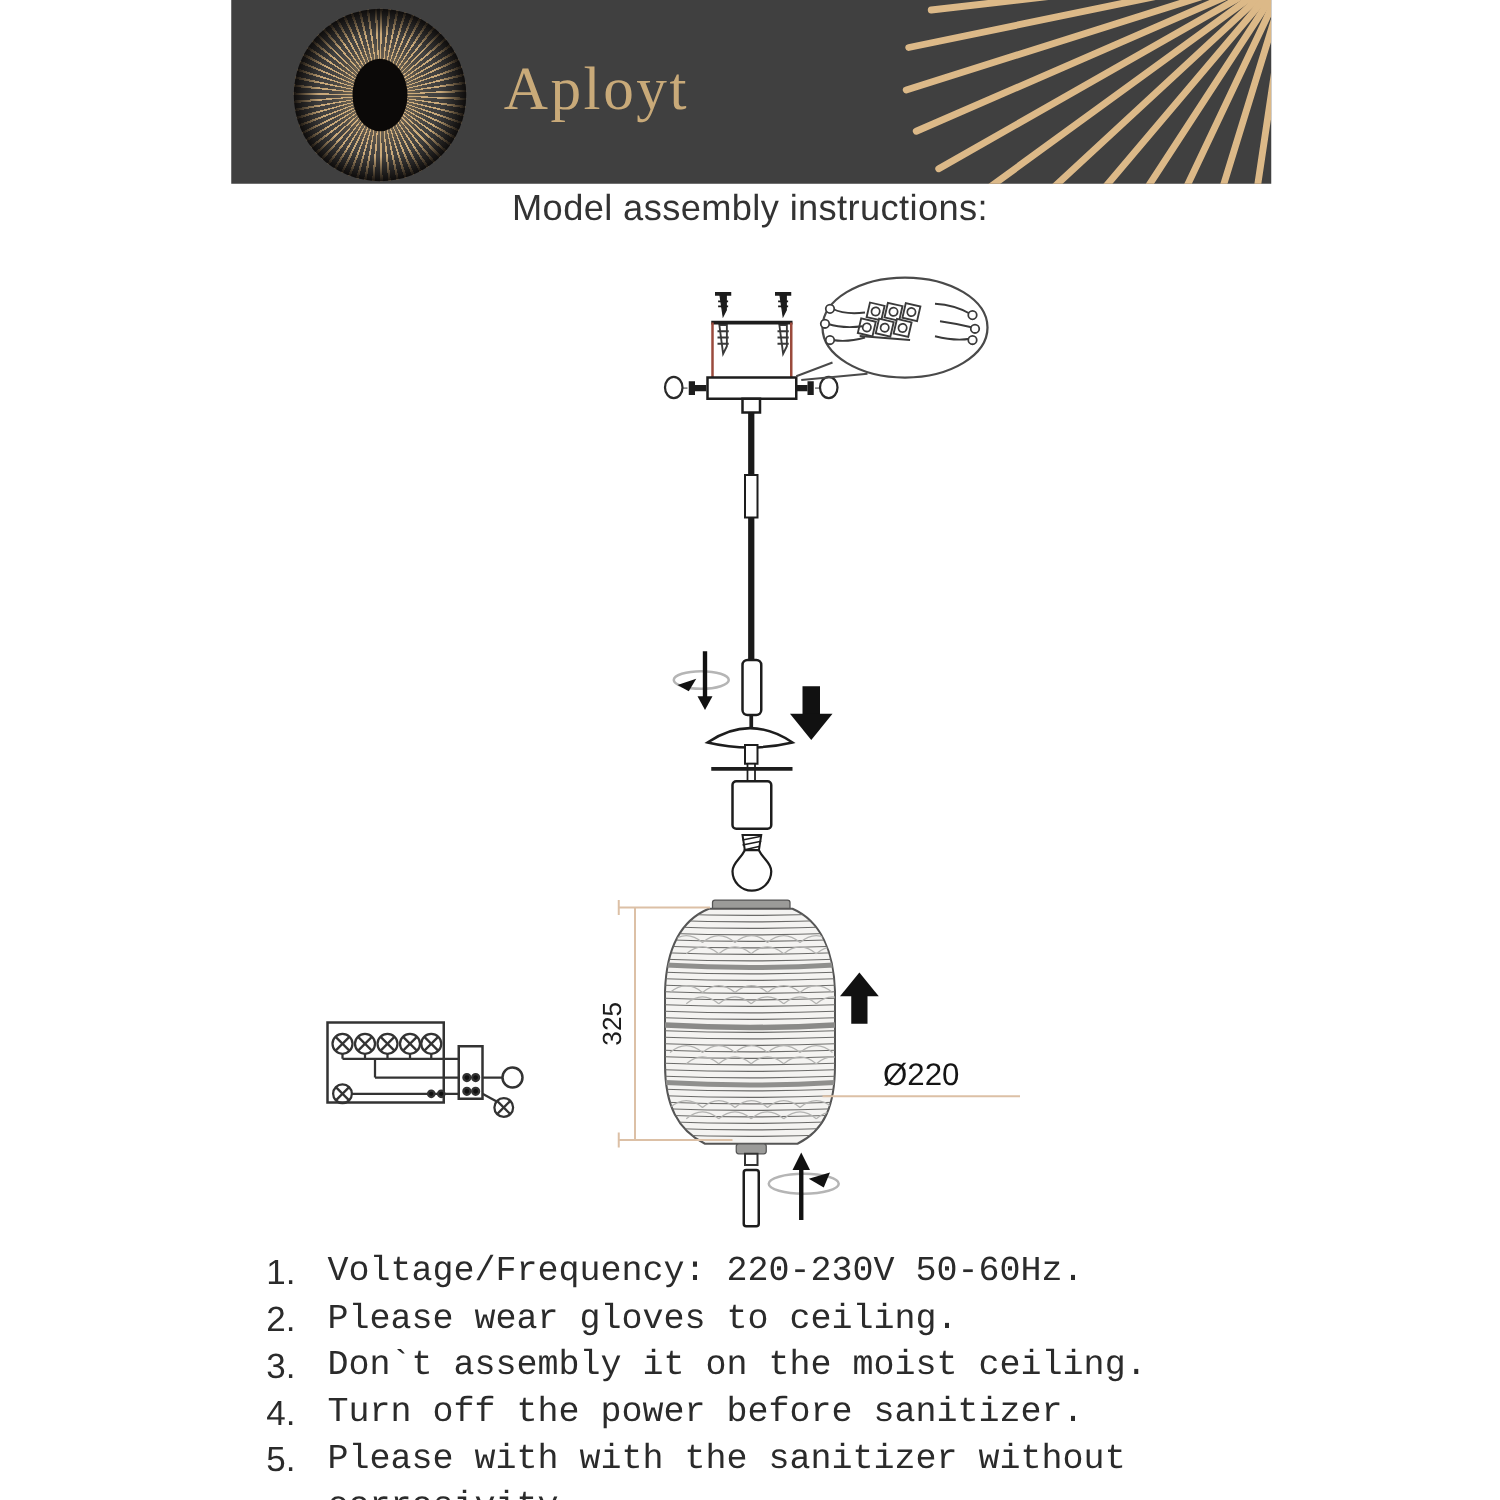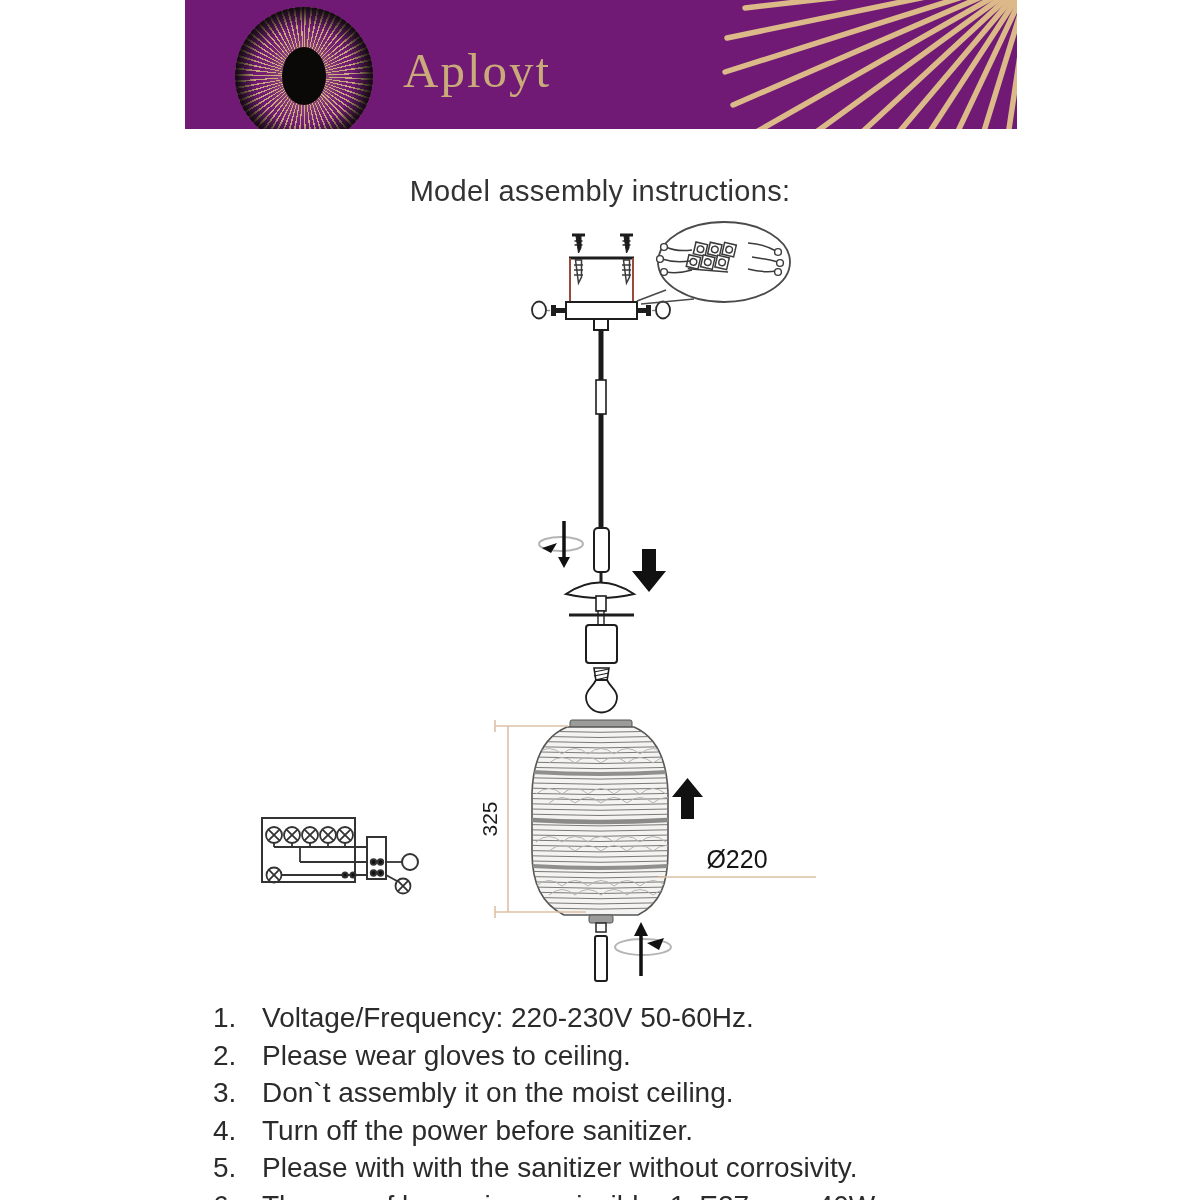--- a/index.html
+++ b/index.html
@@ -1,43 +1,43 @@
 <!DOCTYPE html>
 <html><head>
 <meta charset="utf-8">
 <style>
   html,body{margin:0;padding:0;background:#ffffff;}
   .page{position:relative;width:1200px;height:1200px;background:#ffffff;overflow:hidden;
         font-family:"Liberation Sans",sans-serif;}
 
   
-  .banner{position:absolute;left:185px;top:0;width:832px;height:129px;background:#701a75;overflow:hidden;}
+  .banner{position:absolute;left:185px;top:0;width:832px;height:147px;background:#404040;overflow:hidden;}
   .sunburst{position:absolute;left:50px;top:7px;width:138px;height:138px;border-radius:50%;
             background:repeating-conic-gradient(from 0deg,#c8a87a 0deg 1.7deg,transparent 1.7deg 5.4deg);}
   .sunburst::before{content:"";position:absolute;inset:0;border-radius:50%;
             background:radial-gradient(circle,rgba(11,9,8,0) 0 50%,#0b0908 72%);}
   .sunburst-core{position:absolute;left:50%;top:50%;width:44px;height:58px;transform:translate(-50%,-50%);
             background:#0b0908;border-radius:50%;box-shadow:0 0 20px 7px rgba(235,195,135,.38);}
   .brand{position:absolute;left:218px;top:42px;font-size:49px;letter-spacing:2px;color:#c9aa79;
          font-family:"Liberation Serif",serif;}
   .corner-rays{position:absolute;right:0;top:0;}
 
   
-  .titleblock{position:absolute;left:0;top:175px;width:1200px;text-align:center;color:#333;}
+  .titleblock{position:absolute;left:0;top:151px;width:1200px;text-align:center;color:#333;}
   .titleblock .t1{font-size:29px;letter-spacing:.3px;}
   .titleblock .t2{font-size:29px;letter-spacing:.5px;margin-top:4px;}
 
   
   .diagram{position:absolute;left:230px;top:215px;}
 
   
   .instructions{position:absolute;left:213px;top:999px;width:780px;color:#2b2b2b;}
   .inst-row{display:flex;font-size:28px;line-height:37.6px;}
   .inst-num{width:49px;flex:0 0 49px;}
-  .inst-text{flex:1;}
+  .inst-text{flex:1;font-family:Liberation Mono, monospace;}
 </style>
 </head>
 <body>
 
 <div class="page">
 
   <header class="banner">
     <div class="sunburst">
       <div class="sunburst-core"></div>
     </div>

